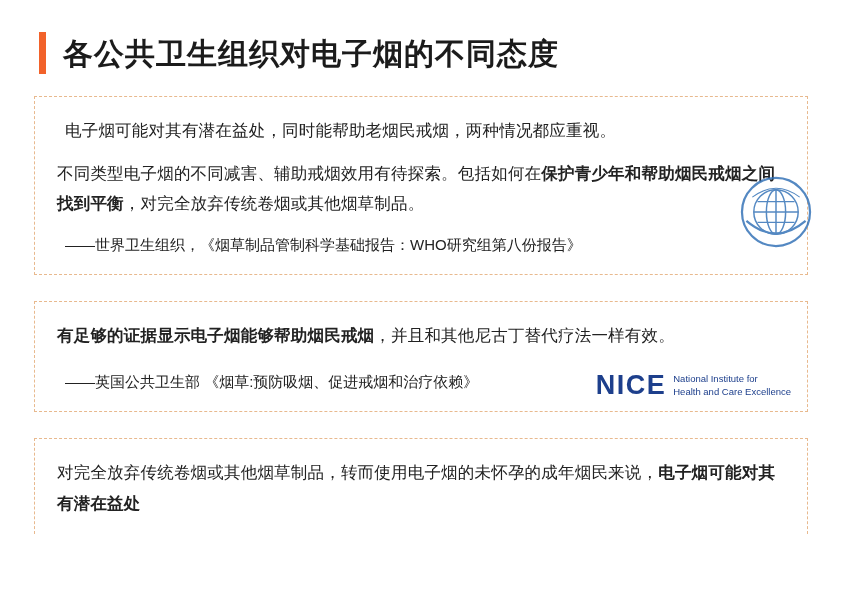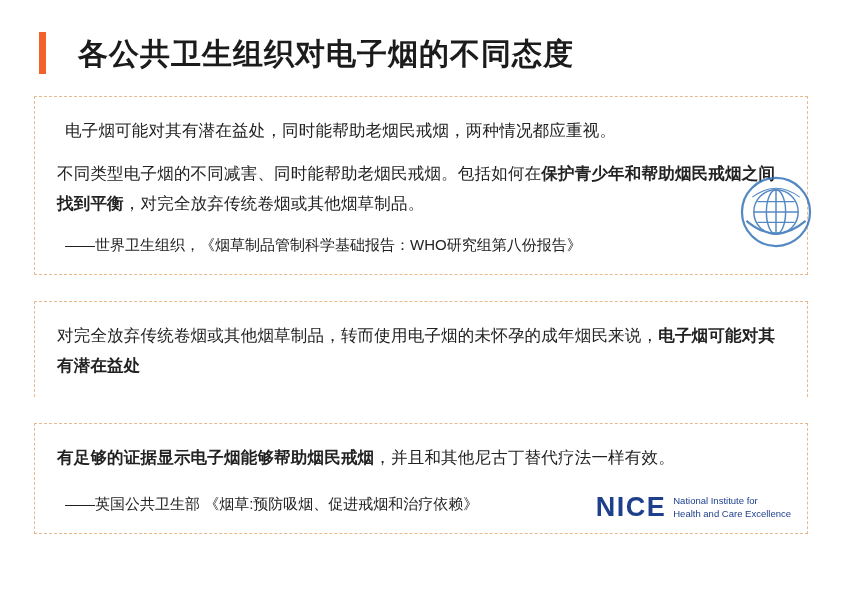--- a/index.html
+++ b/index.html
@@ -23,21 +23,20 @@
     box-sizing: border-box;
     padding: 0 34px;
   }
 
   
   .title-row {
     display: flex;
     align-items: center;
     padding-top: 32px;
     padding-left: 5px;
-    gap: 15px;
   }
   .title-bar {
     width: 7px;
     height: 42px;
     background: #f2622a;
     margin-right: 17px;
     flex: 0 0 auto;
   }
   .title-text {
     font-size: 30px;
@@ -125,47 +124,47 @@
 
 <div class="page">
 
   <div class="title-row">
     <div class="title-bar"></div>
     <div class="title-text">各公共卫生组织对电子烟的不同态度</div>
   </div>
 
   <div class="quote-block">
     <p class="para indent"><span>电子烟可能对其有潜在益处，同时能帮助老烟民戒烟，两种情况都应重视。</span></p>
-    <p class="para"><span>不同类型电子烟的不同减害、同时能帮助老烟民戒烟。包括如何在</span><b>保护青少年和帮助烟民戒烟之间找到平衡</b><span>，对完全放弃传统卷烟或其他烟草制品。</span></p>
+    <p class="para"><span>不同类型电子烟的不同减害、辅助戒烟效用有待探索。包括如何在</span><b>保护青少年和帮助烟民戒烟之间找到平衡</b><span>，对完全放弃传统卷烟或其他烟草制品。</span></p>
     <p class="source"><span>——世界卫生组织，《烟草制品管制科学基础报告：WHO研究组第八份报告》</span></p>
 
     <svg class="who-logo" viewBox="0 0 100 100">
       <circle cx="50" cy="50" r="46" fill="none" stroke="#2f6fb5" stroke-width="3"></circle>
       <circle cx="50" cy="50" r="30" fill="none" stroke="#2f6fb5" stroke-width="2"></circle>
       <ellipse cx="50" cy="50" rx="13" ry="30" fill="none" stroke="#2f6fb5" stroke-width="2"></ellipse>
       <line x1="20" y1="50" x2="80" y2="50" stroke="#2f6fb5" stroke-width="2"></line>
       <line x1="25" y1="36" x2="75" y2="36" stroke="#2f6fb5" stroke-width="1.6"></line>
       <line x1="25" y1="64" x2="75" y2="64" stroke="#2f6fb5" stroke-width="1.6"></line>
       <line x1="50" y1="20" x2="50" y2="80" stroke="#2f6fb5" stroke-width="2"></line>
       <path d="M10 62 Q50 96 90 62" fill="none" stroke="#2f6fb5" stroke-width="3"></path>
       <path d="M18 30 Q50 6 82 30" fill="none" stroke="#2f6fb5" stroke-width="1.4"></path>
     </svg>
-  </div>
-
-  <div class="quote-block no-bottom" style="margin-top:26px;">
-    <p class="para"><span>对完全放弃传统卷烟或其他烟草制品，转而使用电子烟的未怀孕的成年烟民来说，</span><b>电子烟可能对其有潜在益处</b></p>
   </div>
 
   <div class="quote-block" style="margin-top:26px;">
     <p class="para"><b>有足够的证据显示电子烟能够帮助烟民戒烟</b><span>，并且和其他尼古丁替代疗法一样有效。</span></p>
     <div class="gap"></div>
     <p class="source"><span>——英国公共卫生部 《烟草:预防吸烟、促进戒烟和治疗依赖》</span></p>
 
     <div class="nice-logo">
       <div class="nice-word">NICE</div>
       <div class="nice-sub">
         <div>National Institute for</div>
         <div>Health and Care Excellence</div>
       </div>
     </div>
   </div>
 
+  <div class="quote-block no-bottom" style="margin-top:26px;">
+    <p class="para"><span>对完全放弃传统卷烟或其他烟草制品，转而使用电子烟的未怀孕的成年烟民来说，</span><b>电子烟可能对其有潜在益处</b></p>
+  </div>
+
 </div>
 
 </body></html>

